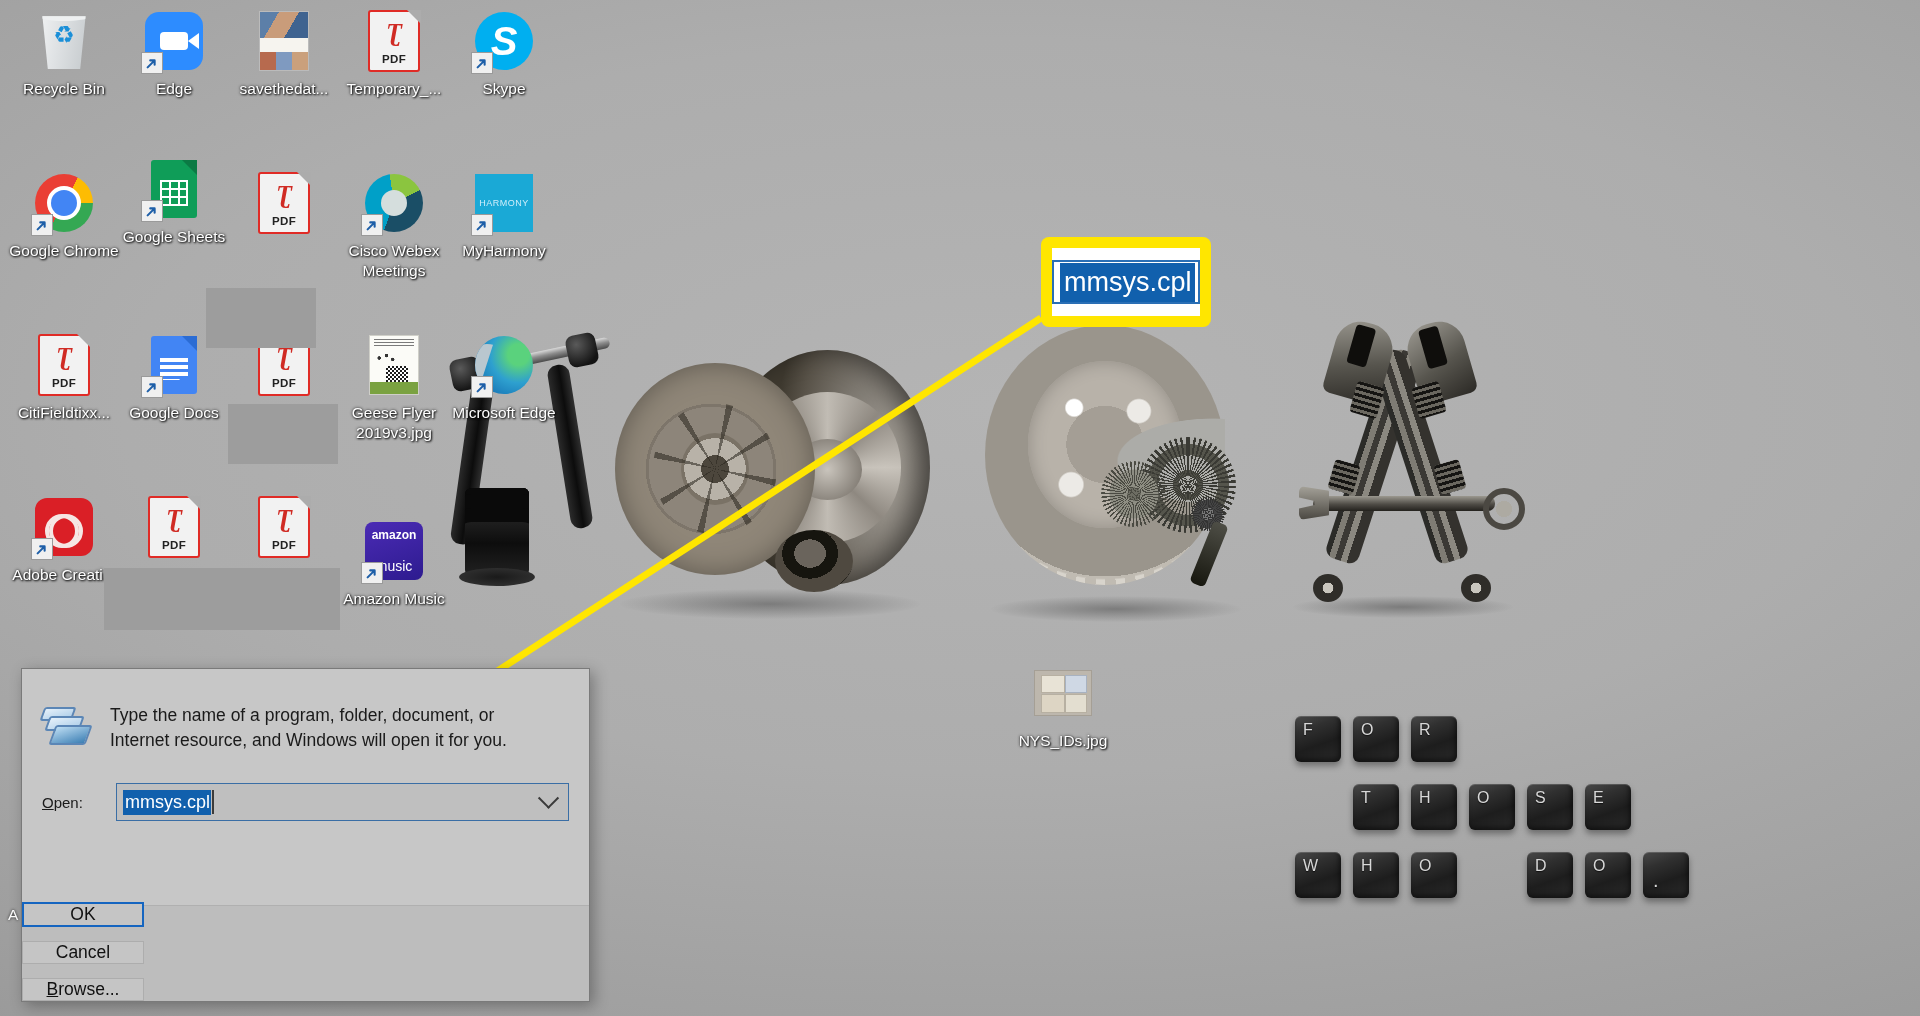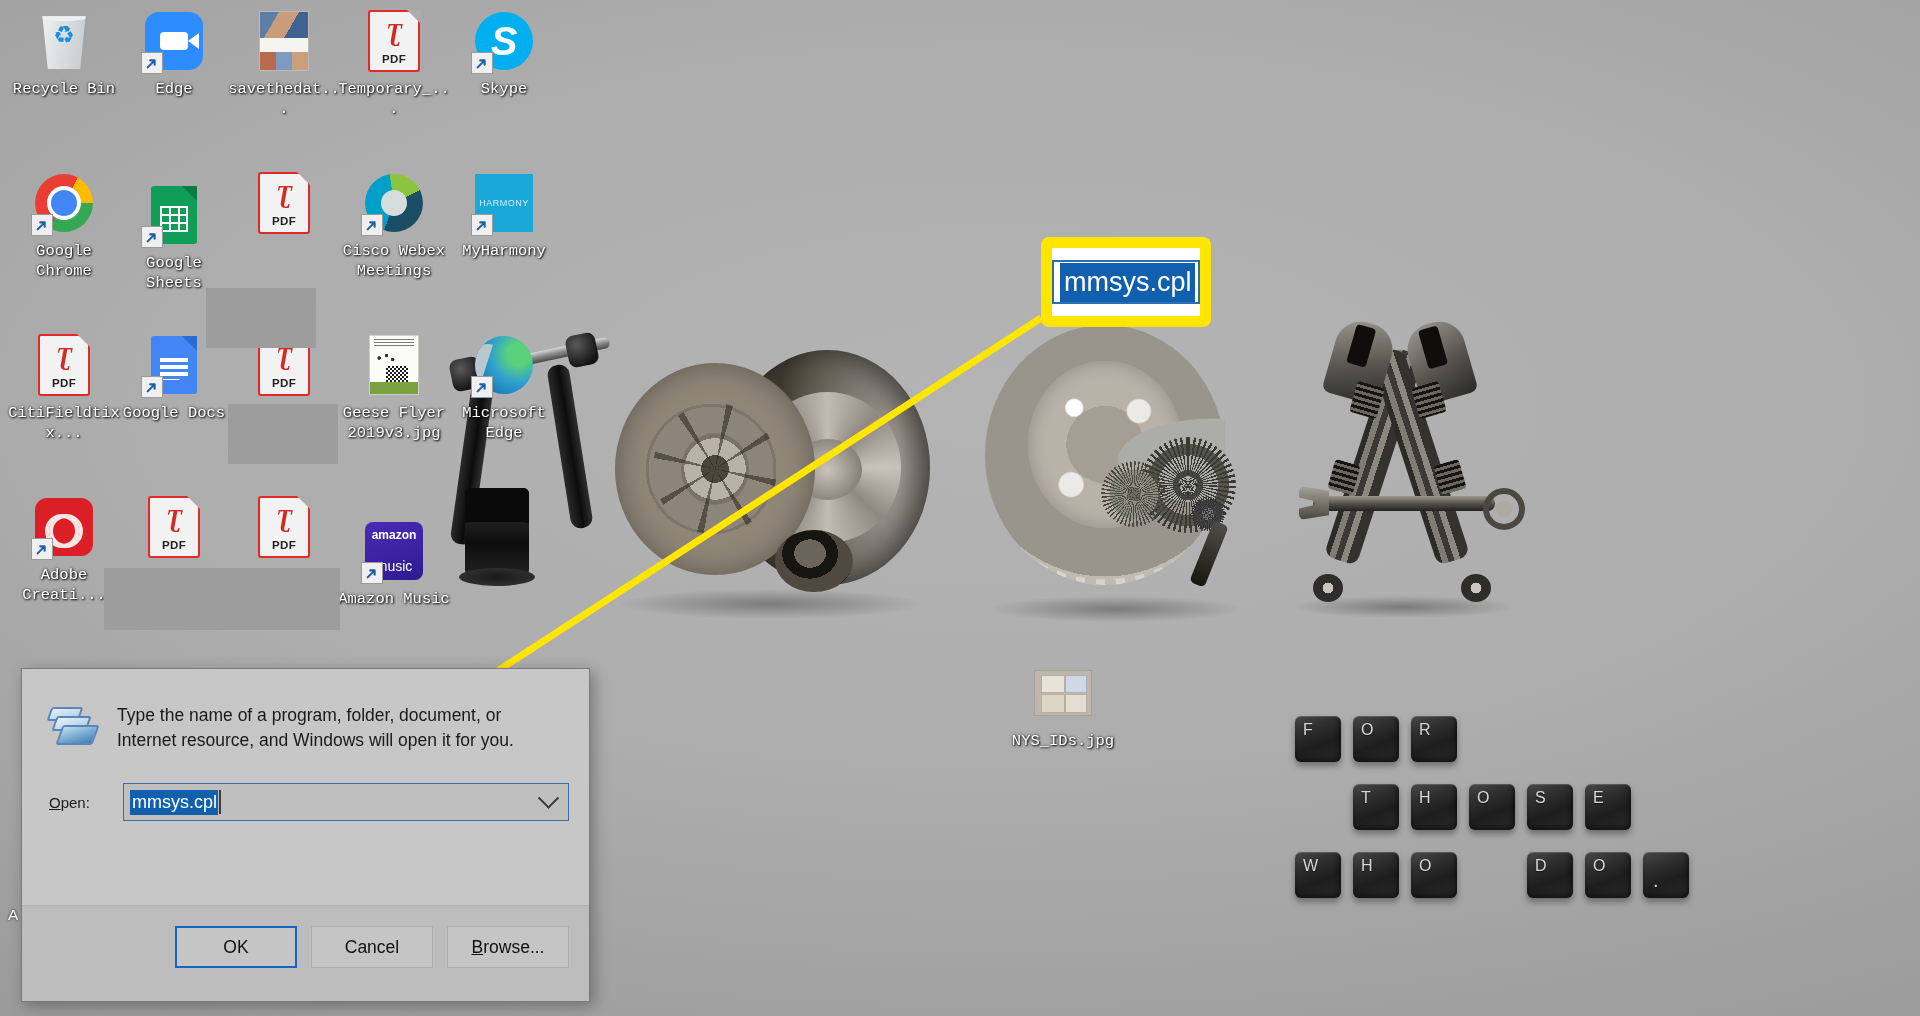--- a/index.html
+++ b/index.html
@@ -237,21 +237,21 @@
     display: flex; flex-direction: column; align-items: center;
     text-align: center;
   }
   .icon .glyph {
     width: 62px; height: 62px; position: relative;
     display: flex; align-items: center; justify-content: center;
   }
   .icon .label {
     margin-top: 7px;
     font-size: 15.5px; line-height: 20px; color: #ffffff;
-    font-family: Liberation Mono, monospace;
+    font-family: Liberation Sans, sans-serif;
     text-shadow: 0 0 3px rgba(0,0,0,.85), 1px 1px 2px rgba(0,0,0,.9);
     max-width: 112px;
     word-break: break-word;
   }
   .shortcut-arrow {
     position: absolute; left: -2px; bottom: -2px; width: 20px; height: 20px;
     background: #f0f0f0; border: 1px solid #9a9a9a;
     display: flex; align-items: center; justify-content: center;
   }
   .shortcut-arrow svg { width: 14px; height: 14px; }
@@ -472,21 +472,21 @@
   }
   .run-app-icon .sh1 { left: 0;  top: 1px;  width: 16px; height: 6px; }
   .run-app-icon .sh2 { left: 3px; top: 5px; width: 18px; height: 7px; }
   .run-app-icon .sh3 { left: 6px; top: 9px; width: 19px; height: 9px;
     background: linear-gradient(160deg, #bcd8ef, #3f79ae); }
   #run-close {
     margin-left: auto; width: 46px; height: 46px;
     display: flex; align-items: center; justify-content: center;
     color: #1a1a1a; font-size: 21px; cursor: default;
   }
-  #run-body { padding: 22px 20px 16px 20px; margin-left: 7px; }
+  #run-body { padding: 22px 20px 16px 20px; }
   .run-desc-row { display: flex; gap: 22px; align-items: flex-start; margin-top: 12px; }
   .run-big-icon { width: 46px; height: 38px; position: relative; flex: none; margin-top: 3px; }
   .run-big-icon .b1, .run-big-icon .b2, .run-big-icon .b3 {
     position: absolute; border: 2px solid #5b86b6; border-radius: 3px;
     background: linear-gradient(160deg, #e6f1fa, #a9cbe7);
     transform: skewX(-20deg);
   }
   .run-big-icon .b1 { left: 0;  top: 1px;  width: 28px; height: 10px; }
   .run-big-icon .b2 { left: 5px; top: 10px; width: 31px; height: 11px; }
   .run-big-icon .b3 { left: 10px; top: 19px; width: 33px; height: 16px;
@@ -512,21 +512,21 @@
   #run-caret { width: 1.5px; height: 24px; background: #3b3b3b; margin-left: 1px; }
   #run-combo .chev {
     margin-left: auto; margin-right: 12px; width: 13px; height: 13px;
     border-right: 2px solid #3a3a3a; border-bottom: 2px solid #3a3a3a;
     transform: rotate(45deg) translate(-3px,-3px);
   }
   #run-footer {
     position: absolute; left: 0; right: 0; bottom: 0; height: 96px;
     background: #bdbdbd; border-top: 1px solid #b0b0b0;
     display: flex; align-items: flex-start; justify-content: flex-end;
-    gap: 14px; padding: 20px 20px 0 0; box-sizing: border-box;
+    gap: 14px; padding: 20px 20px 0 0; box-sizing: border-box; flex-direction: column;
   }
   .run-btn {
     width: 122px; height: 42px; background: #c5c5c5;
     border: 1px solid #adadad; color: #111; font-size: 17.5px;
     font-family: "Liberation Sans", sans-serif;
     display: flex; align-items: center; justify-content: center;
     box-sizing: border-box; cursor: default;
   }
   .run-btn.default {
     border: 2px solid #1565c0;
@@ -684,21 +684,21 @@
         <div class="glyph">
           <div class="chrome-ic"></div>
           <span class="shortcut-arrow">
             <svg viewBox="0 0 16 16">
               <path d="M3 13 L11 5 M11 5 H6 M11 5 V10" stroke="#1e5fa8" stroke-width="2.4" fill="none" stroke-linecap="round"></path>
             </svg>
           </span>
         </div>
         <div class="label">Google Chrome</div>
       </div>
-      <div class="icon" style="left: 118px; top: 184px;">
+      <div class="icon" style="left: 118px; top: 158px;">
         <div class="glyph">
           <div class="sheets-ic">
             <span class="grid"></span>
           </div>
           <span class="shortcut-arrow">
             <svg viewBox="0 0 16 16">
               <path d="M3 13 L11 5 M11 5 H6 M11 5 V10" stroke="#1e5fa8" stroke-width="2.4" fill="none" stroke-linecap="round"></path>
             </svg>
           </span>
         </div>

